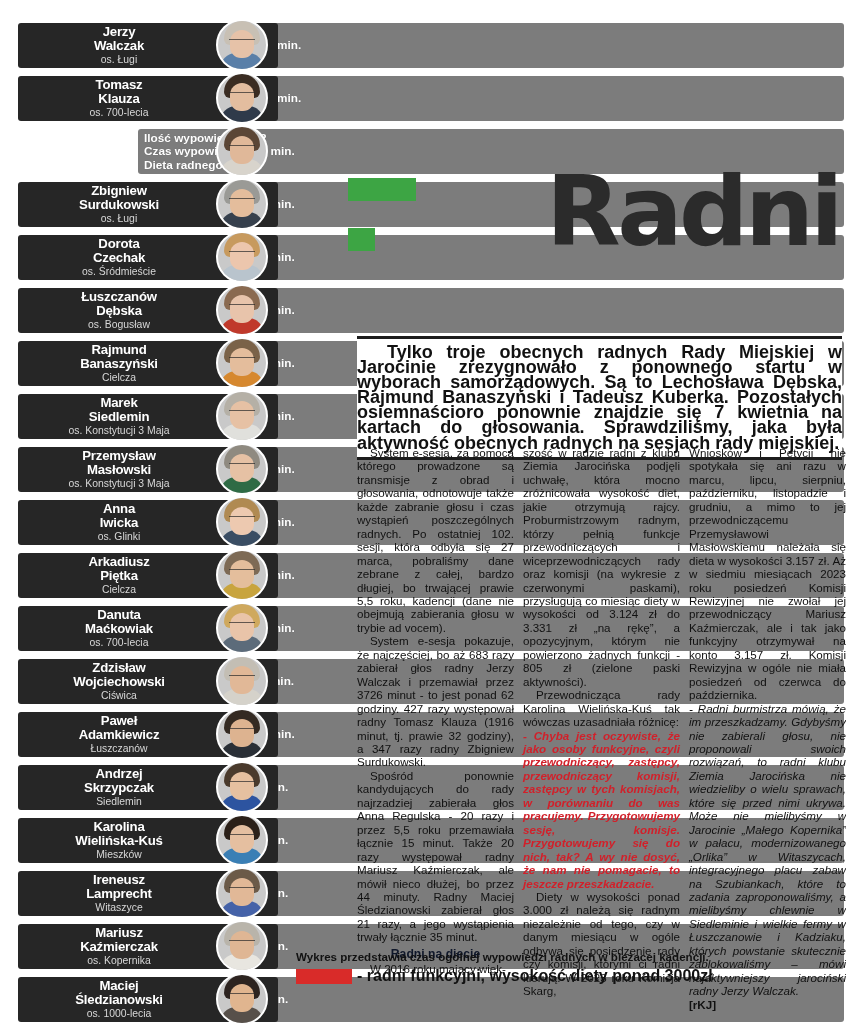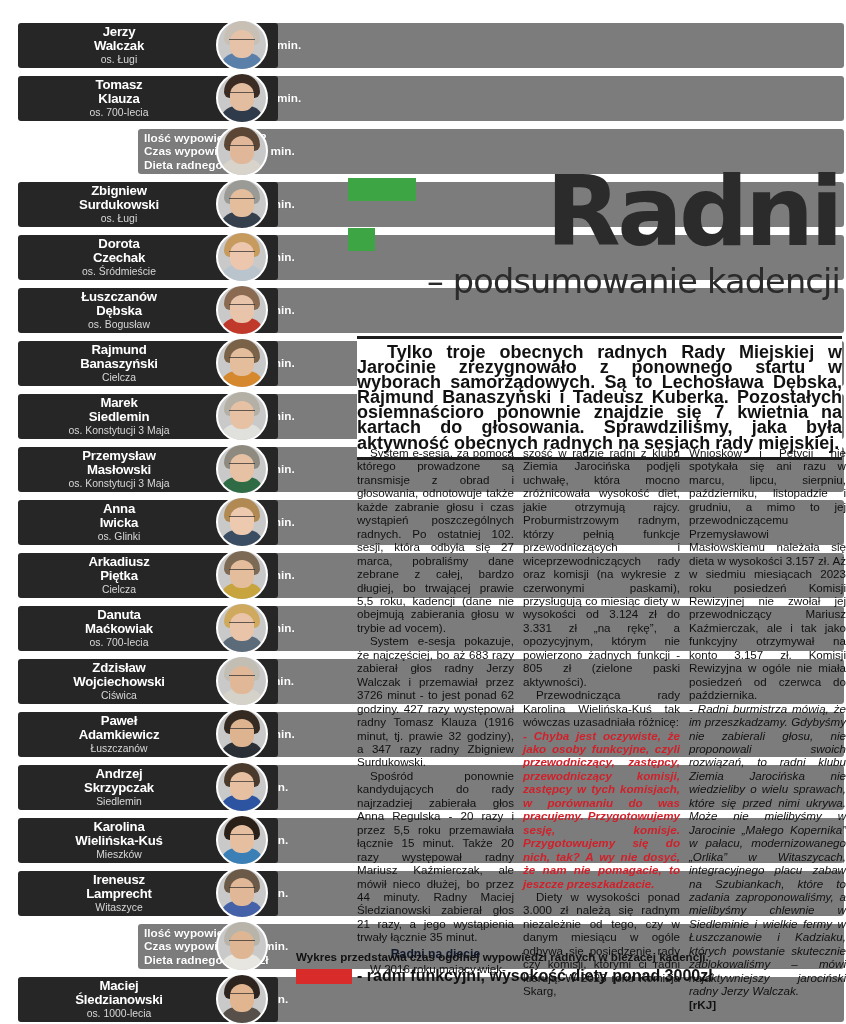--- a/index.html
+++ b/index.html
@@ -634,20 +634,25 @@
       </div>
       <div class="row">
         <div class="row-bar-track">
           <div class="bar red" style="width: 28px;"></div>
         </div>
         <div class="row-stats">
           <div class="stat">Ilość wypowiedzi: 20</div>
           <div class="stat">Czas wypowiedzi: 44 min.</div>
           <div class="stat">Dieta radnego: 3157 zł</div>
         </div>
+        <div class="row-label">
+          <div class="name-1">Mariusz</div>
+          <div class="name-2">Kaźmierczak</div>
+          <div class="district">os. Kopernika</div>
+        </div>
         <div class="avatar">
           <div class="face">
             <div class="body" style="background:#e8e6e0"></div>
             <div class="hair" style="background:#b9b4aa"></div>
             <div class="head" style="background:#dfb694"></div>
             <div class="glasses"></div>
           </div>
         </div>
       </div>
       <div class="row">
@@ -673,21 +678,20 @@
           </div>
         </div>
       </div>
     </div>
 
   <div id="logo-mark">
     <div class="lm-top"></div>
     <div class="lm-bot"></div>
   </div>
   <div id="title">Radni</div>
-  <div id="subtitle">– podsumowanie kadencji</div>
 
   <div id="lead">
     <p>Tylko troje obecnych radnych Rady Miejskiej w Jarocinie zrezygnowało z ponownego startu w wyborach samorządowych. Są to Lechosława Dębska, Rajmund Banaszyński i Tadeusz Kuberka. Pozostałych osiemnaścioro ponownie znajdzie się 7 kwietnia na kartach do głosowania. Sprawdziliśmy, jaka była aktywność obecnych radnych na sesjach rady miejskiej.</p>
   </div>
 
   <div id="cols">
       <div class="col">
         <p>System e-sesja, za pomocą którego prowadzone są transmisje z obrad i głosowania, odnotowuje także każde zabranie głosu i czas wystąpień poszczególnych radnych. Po ostatniej 102. sesji, która odbyła się 27 marca, pobraliśmy dane zebrane z całej, bardzo długiej, bo trwającej prawie 5,5 roku, kadencji (dane nie obejmują zabierania głosu w trybie ad vocem).</p>
         <p>System e-sesja pokazuje, że najczęściej, bo aż 683 razy zabierał głos radny Jerzy Walczak i przemawiał przez 3726 minut - to jest ponad 62 godziny. 427 razy występował radny Tomasz Klauza (1916 minut, tj. prawie 32 godziny), a 347 razy radny Zbigniew Surdukowski.</p>
         <p>Spośród ponownie kandydujących do rady najrzadziej zabierała głos Anna Regulska - 20 razy i przez 5,5 roku przemawiała łącznie 15 minut. Także 20 razy występował radny Mariusz Kaźmierczak, ale mówił nieco dłużej, bo przez 44 minuty. Radny Maciej Śledzianowski zabierał głos 21 razy, a jego wystąpienia trwały łącznie 35 minut.</p>

